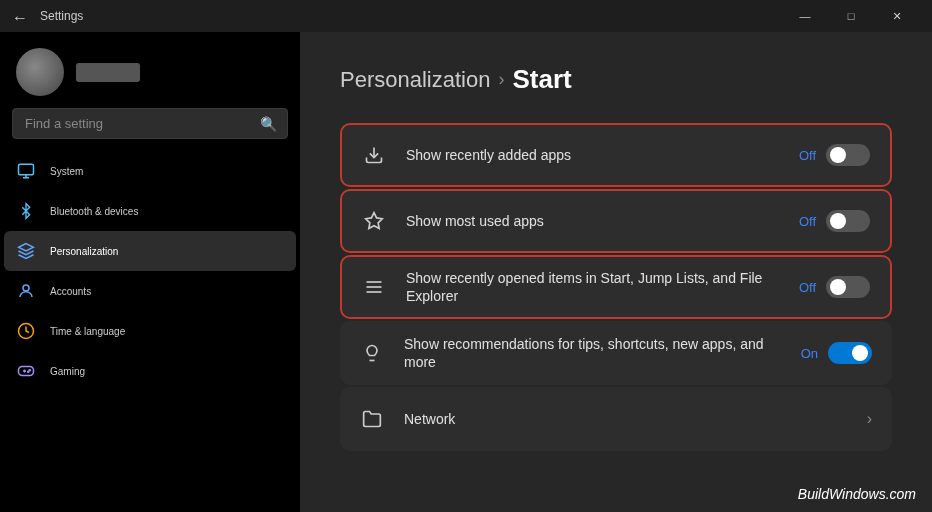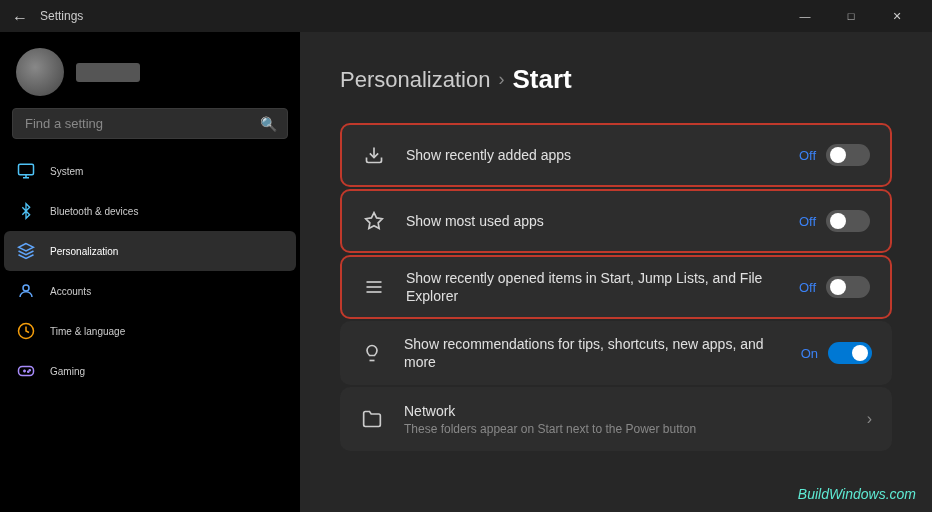--- a/index.html
+++ b/index.html
@@ -274,21 +274,21 @@
       color: #888;
       font-size: 16px;
     }
 
     
     .watermark {
       position: fixed;
       bottom: 10px;
       right: 16px;
       font-size: 14px;
-      color: #5eead4;
+      color: #ffffff;
       font-style: italic;
       font-weight: 500;
     }
 
     
     .back-arrow {
       color: #ccc;
       font-size: 16px;
       cursor: pointer;
       margin-right: 4px;
@@ -470,21 +470,20 @@
       </div>
 
       <div class="setting-item" style="cursor:pointer;">
         <span class="setting-icon">
           <svg width="20" height="20" viewBox="0 0 24 24" fill="none" stroke="currentColor" stroke-width="2">
               <path d="M22 19a2 2 0 0 1-2 2H4a2 2 0 0 1-2-2V5a2 2 0 0 1 2-2h5l2 3h9a2 2 0 0 1 2 2z"></path>
             </svg>
         </span>
         <span class="setting-text">
           <span class="setting-label">Network</span>
-          <div class="setting-sublabel">These folders appear on Start next to the Power button</div>
         </span>
         <div class="setting-control">
           <span class="setting-chevron">›</span>
         </div>
       </div>
 
     </div>
   </div>
 </div>
 

